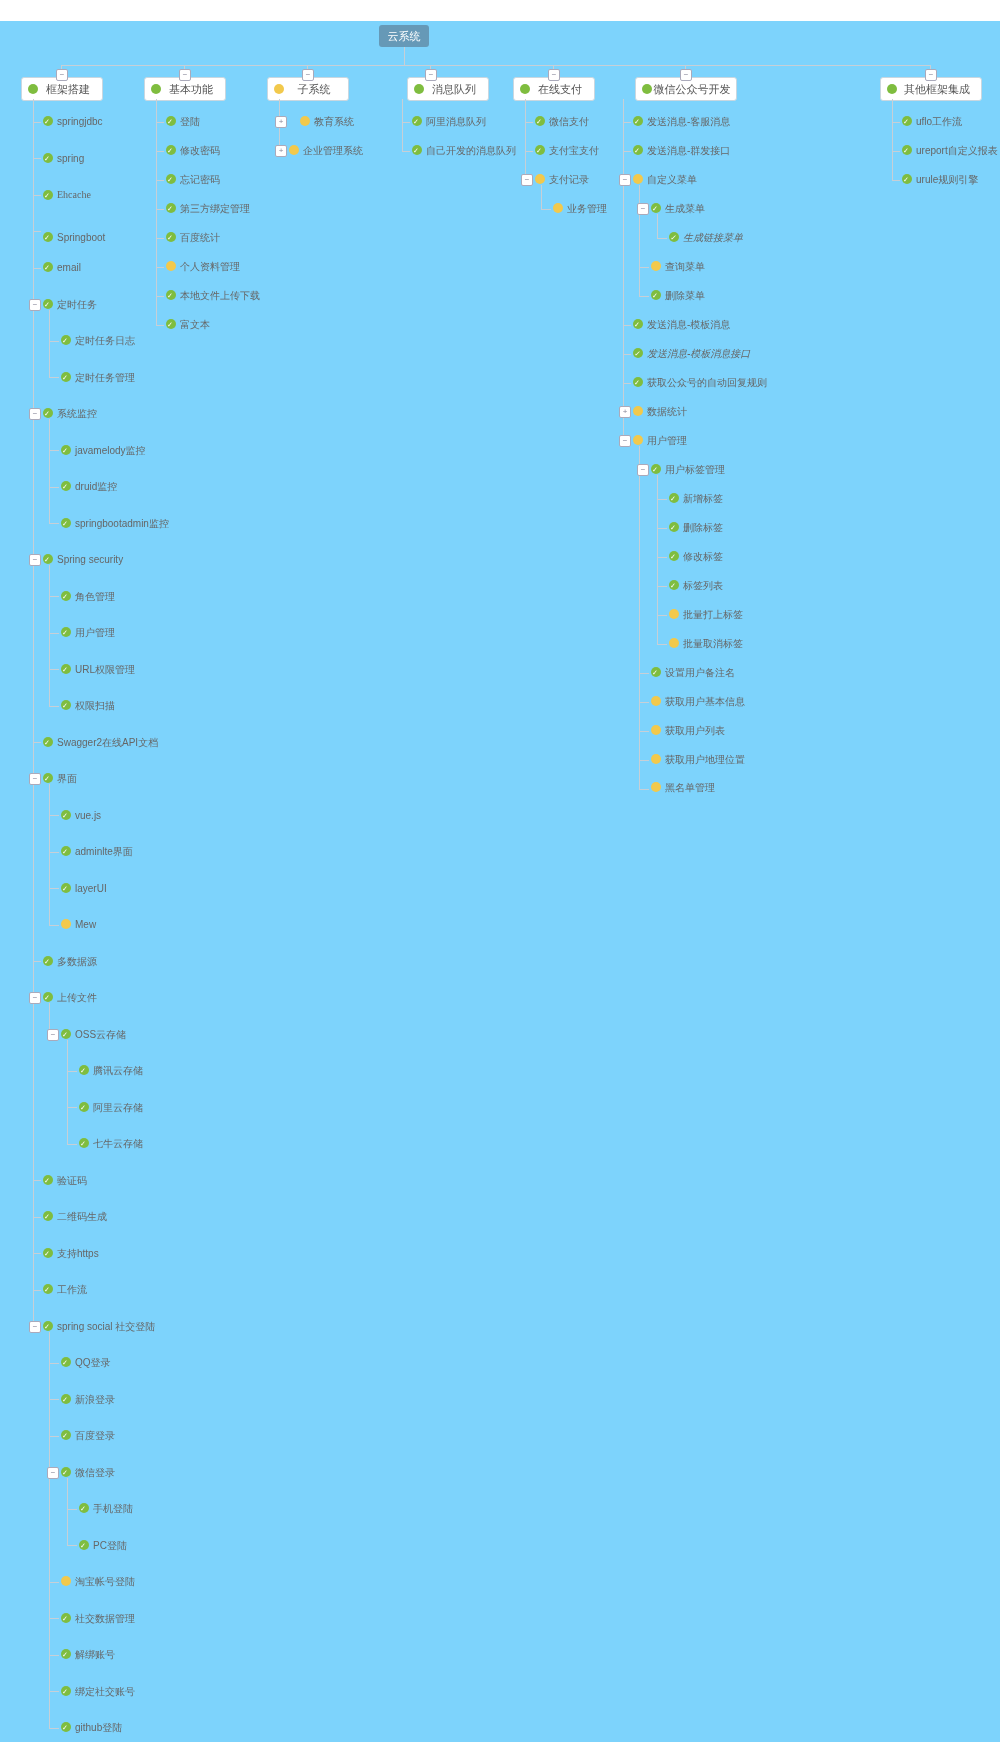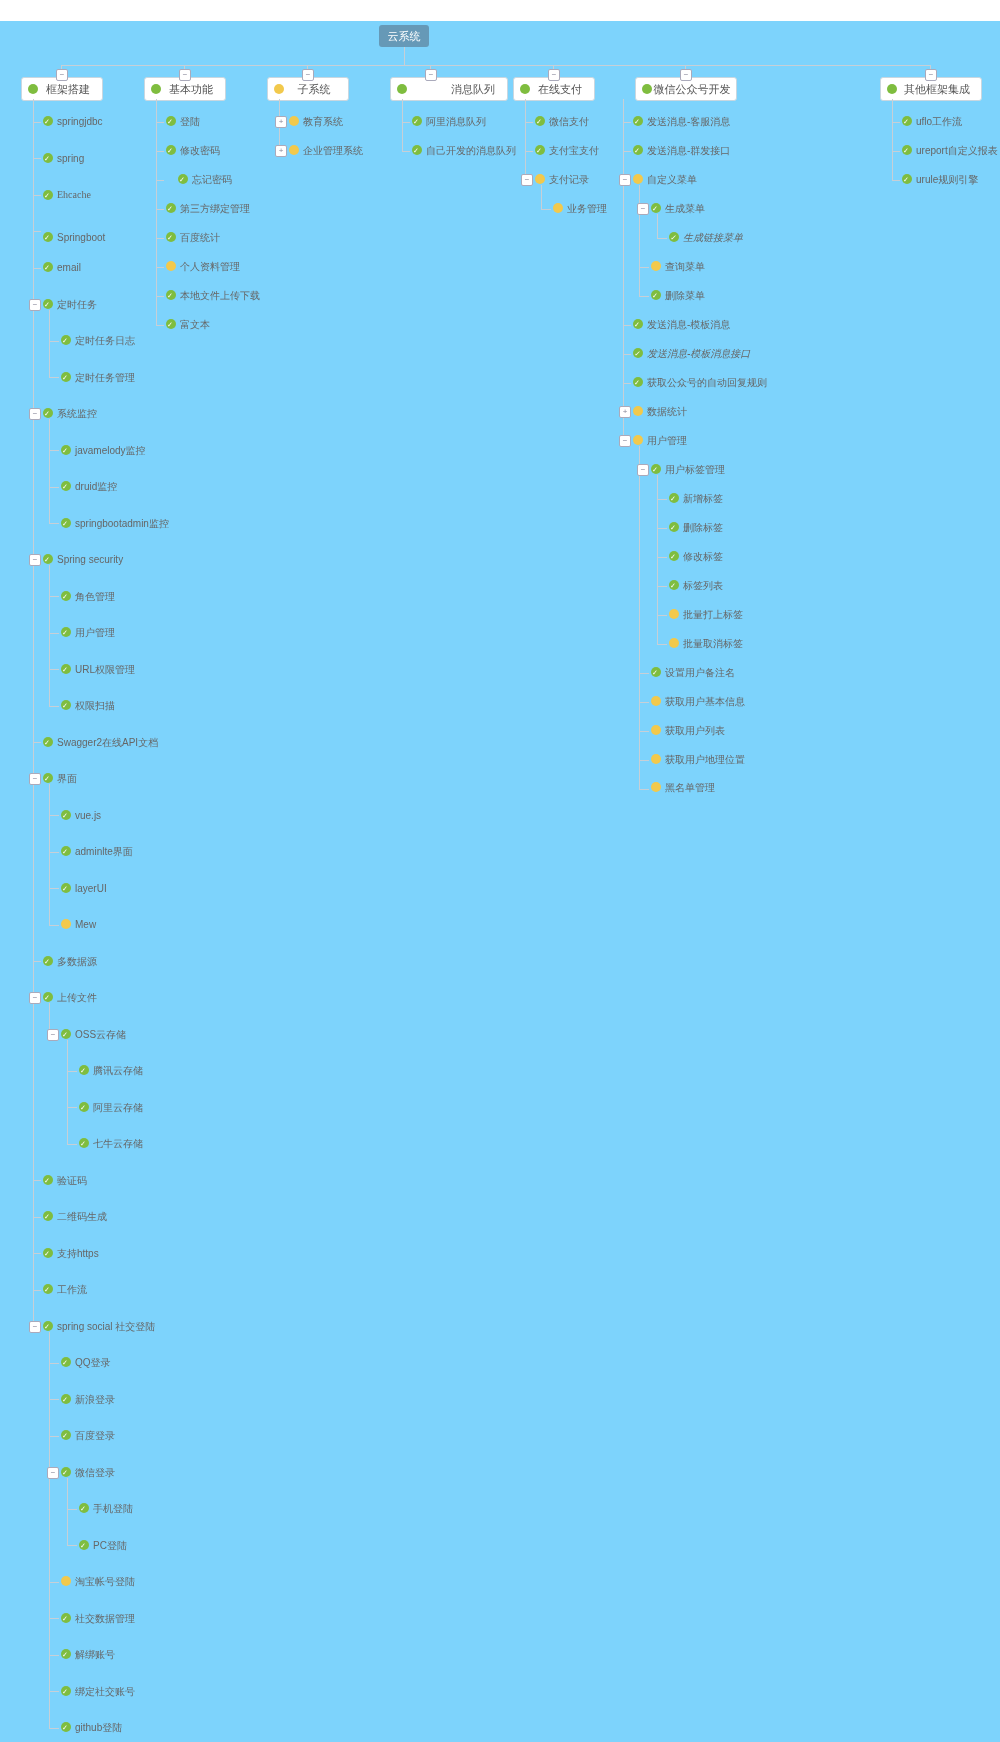--- a/index.html
+++ b/index.html
@@ -32,21 +32,21 @@
 </style>
 </head>
 <body>
 
 <div id="canvas">
   <div class="root">云系统</div>
 
   <div id="cat-c1" class="cat" style="left: 21px; width: 80px;"><span class="dot"></span><span class="lab">框架搭建</span></div>
   <div id="cat-c2" class="cat" style="left: 144px; width: 80px;"><span class="dot"></span><span class="lab">基本功能</span></div>
   <div id="cat-c3" class="cat yellow" style="left: 267px; width: 80px;"><span class="dot"></span><span class="lab">子系统</span></div>
-  <div id="cat-c4" class="cat" style="left: 390px; width: 80px; padding-left: 36px;"><span class="dot"></span><span class="lab">消息队列</span></div>
+  <div id="cat-c4" class="cat" style="left: 407px; width: 80px;"><span class="dot"></span><span class="lab">消息队列</span></div>
   <div id="cat-c5" class="cat" style="left: 513px; width: 80px;"><span class="dot"></span><span class="lab">在线支付</span></div>
   <div id="cat-c6" class="cat" style="left: 635px; width: 100px;"><span class="dot"></span><span class="lab">微信公众号开发</span></div>
   <div id="cat-c7" class="cat" style="left: 880px; width: 100px;"><span class="dot"></span><span class="lab">其他框架集成</span></div>
 
   <svg class="lines" id="svg-lines">
       <line x1="404" y1="26" x2="404" y2="44"></line>
       <line x1="61" y1="44" x2="930" y2="44"></line>
       <line x1="61" y1="44" x2="61" y2="56"></line>
       <line x1="184" y1="44" x2="184" y2="56"></line>
       <line x1="307" y1="44" x2="307" y2="56"></line>
@@ -219,27 +219,27 @@
       <div class="exp minus" style="left: 47px; top: 1445.5px;"></div>
       <div class="node" style="left: 79px; top: 1479px;"><span class="ic g"></span><span>手机登陆</span></div>
       <div class="node" style="left: 79px; top: 1515.5px;"><span class="ic g"></span><span>PC登陆</span></div>
       <div class="node" style="left: 61px; top: 1552px;"><span class="ic y"></span><span>淘宝帐号登陆</span></div>
       <div class="node" style="left: 61px; top: 1588.5px;"><span class="ic g"></span><span>社交数据管理</span></div>
       <div class="node" style="left: 61px; top: 1625px;"><span class="ic g"></span><span>解绑账号</span></div>
       <div class="node" style="left: 61px; top: 1661.5px;"><span class="ic g"></span><span>绑定社交账号</span></div>
       <div class="node" style="left: 61px; top: 1698px;"><span class="ic g"></span><span>github登陆</span></div>
       <div class="node" style="left: 166px; top: 92px;"><span class="ic g"></span><span>登陆</span></div>
       <div class="node" style="left: 166px; top: 121px;"><span class="ic g"></span><span>修改密码</span></div>
-      <div class="node" style="left: 178px; top: 150px;"><span class="ic g"></span><span>忘记密码</span></div>
+      <div class="node" style="left: 166px; top: 150px;"><span class="ic g"></span><span>忘记密码</span></div>
       <div class="node" style="left: 166px; top: 179px;"><span class="ic g"></span><span>第三方绑定管理</span></div>
       <div class="node" style="left: 166px; top: 208px;"><span class="ic g"></span><span>百度统计</span></div>
       <div class="node" style="left: 166px; top: 237px;"><span class="ic y"></span><span>个人资料管理</span></div>
       <div class="node" style="left: 166px; top: 266px;"><span class="ic g"></span><span>本地文件上传下载</span></div>
       <div class="node" style="left: 166px; top: 295px;"><span class="ic g"></span><span>富文本</span></div>
-      <div class="node" style="left: 289px; top: 92px;"><span class="ic y"></span><span>教育系统</span></div>
+      <div class="node" style="left: 300px; top: 92px;"><span class="ic y"></span><span>教育系统</span></div>
       <div class="exp plus" style="left: 275px; top: 95px;"></div>
       <div class="node" style="left: 289px; top: 121px;"><span class="ic y"></span><span>企业管理系统</span></div>
       <div class="exp plus" style="left: 275px; top: 124px;"></div>
       <div class="node" style="left: 412px; top: 92px;"><span class="ic g"></span><span>阿里消息队列</span></div>
       <div class="node" style="left: 412px; top: 121px;"><span class="ic g"></span><span>自己开发的消息队列</span></div>
       <div class="node" style="left: 535px; top: 92px;"><span class="ic g"></span><span>微信支付</span></div>
       <div class="node" style="left: 535px; top: 121px;"><span class="ic g"></span><span>支付宝支付</span></div>
       <div class="node" style="left: 535px; top: 150px;"><span class="ic y"></span><span>支付记录</span></div>
       <div class="exp minus" style="left: 521px; top: 153px;"></div>
       <div class="node" style="left: 553px; top: 179px;"><span class="ic y"></span><span>业务管理</span></div>

